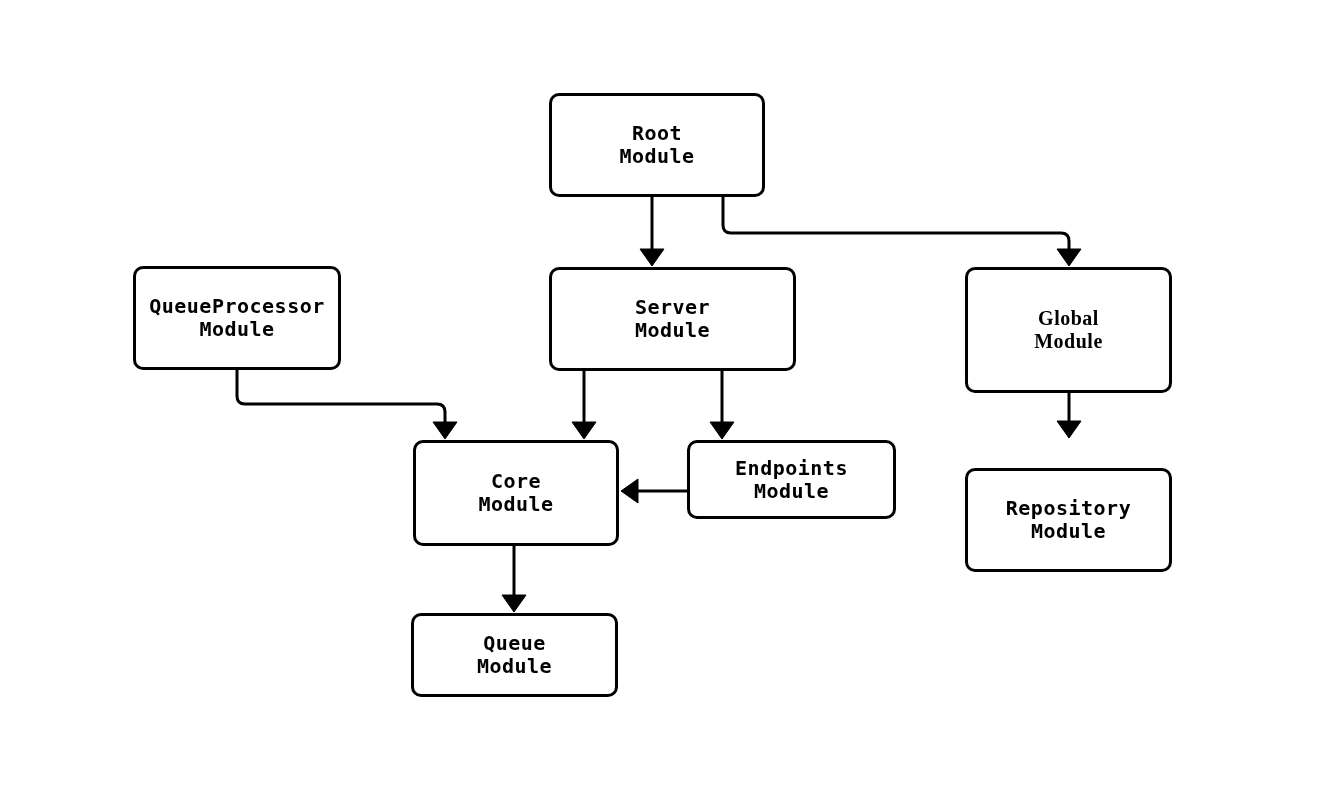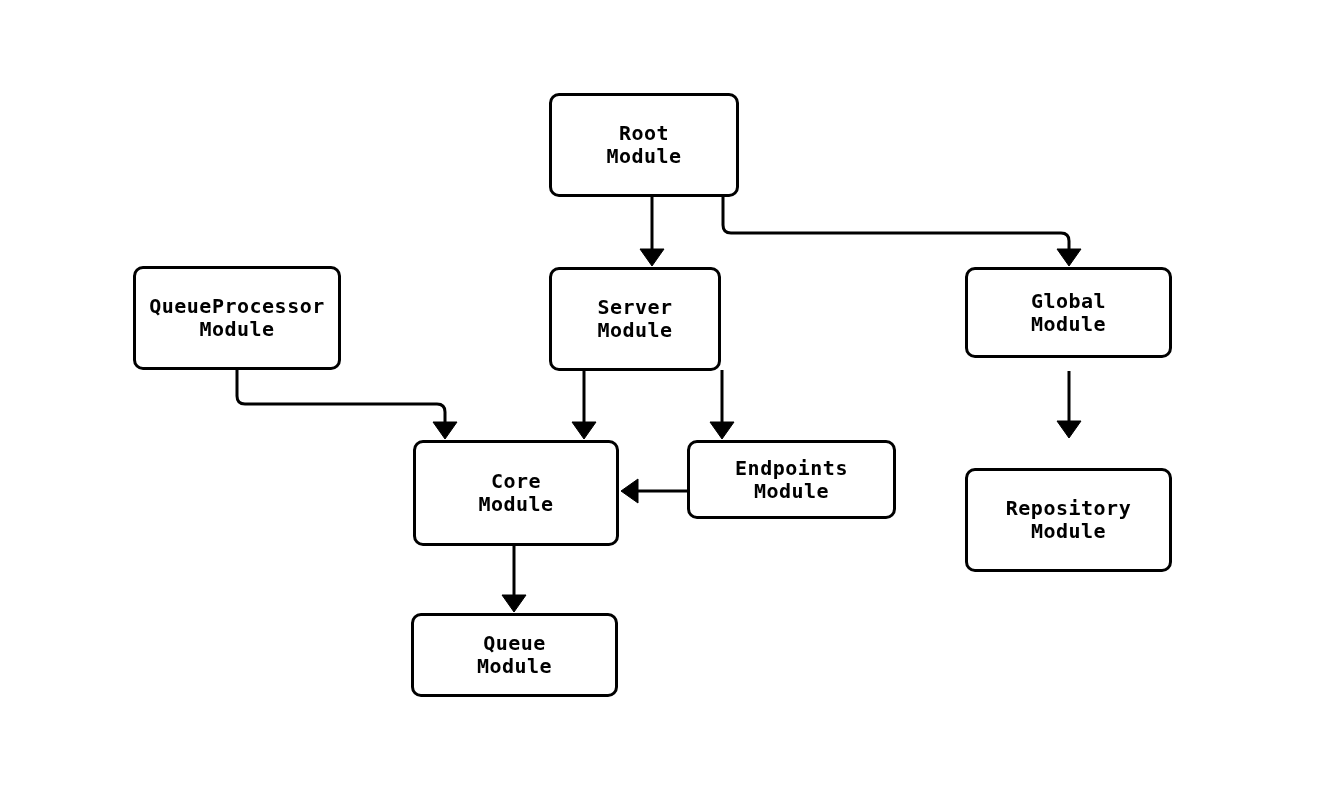--- a/index.html
+++ b/index.html
@@ -47,24 +47,24 @@
     text-align: center;
     font-weight: bold;
     font-size: 20px;
     line-height: 23px;
     letter-spacing: 0.5px;
     color: #000000;
   }
   .node span { display: block; }
 
   
-  #node-root           { left: 549px; top:  93px; width: 190px; height: 104px; }
+  #node-root           { left: 549px; top:  93px; width: 216px; height: 104px; }
   #node-queueprocessor { left: 133px; top: 266px; width: 208px; height: 104px; }
-  #node-server         { left: 549px; top: 267px; width: 172px; height: 104px; }
-  #node-global         { left: 965px; top: 267px; width: 207px; height: 91px; }
+  #node-server         { left: 549px; top: 267px; width: 247px; height: 104px; }
+  #node-global         { left: 965px; top: 267px; width: 207px; height: 126px; font-family: Liberation Serif, serif; }
   #node-core           { left: 413px; top: 440px; width: 206px; height: 106px; }
   #node-endpoints      { left: 687px; top: 440px; width: 209px; height: 79px; }
   #node-repository     { left: 965px; top: 439px; width: 207px; height: 104px; margin-top: 29px; }
   #node-queue          { left: 411px; top: 613px; width: 207px; height: 84px; }
 </style>
 </head>
 <body>
 
 <div class="canvas">
 

